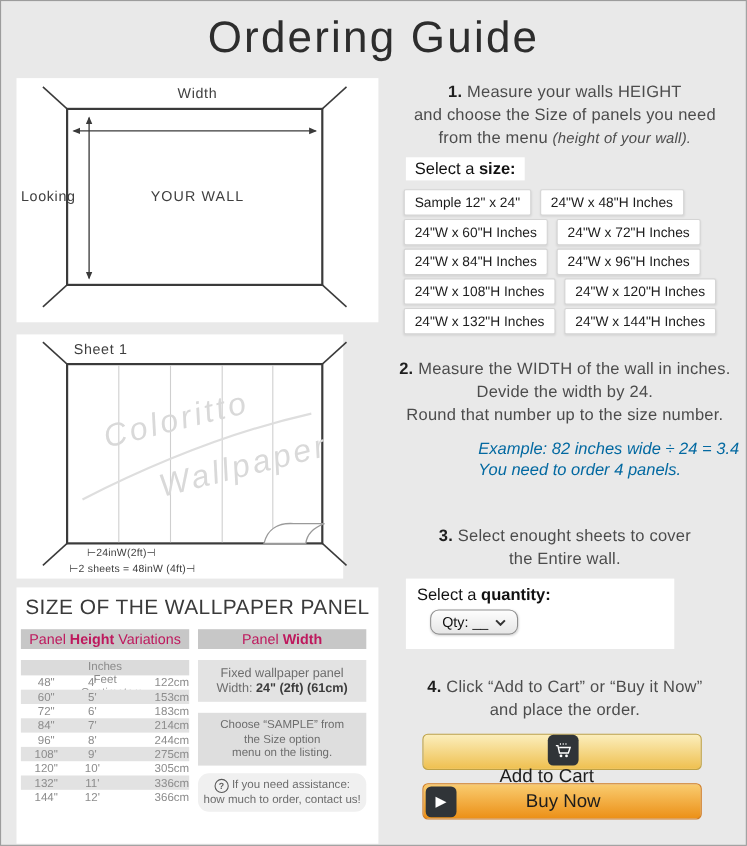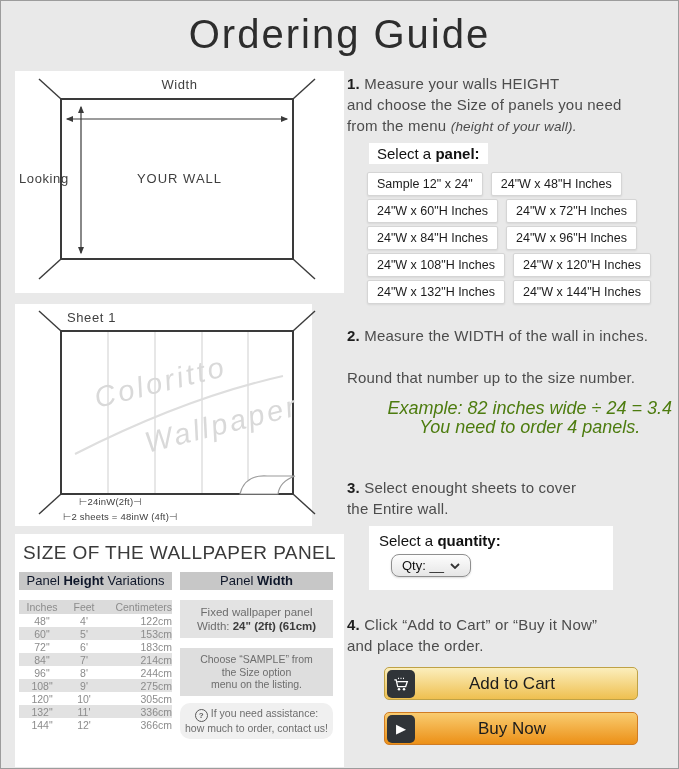--- a/index.html
+++ b/index.html
@@ -16,65 +16,65 @@
   #panel-sheets{left:14px;top:303px;width:297px;height:222px;}
   #panel-table{left:14px;top:533px;width:329px;height:233px;}
   .dlabel{position:absolute;font-size:13px;color:#3f3f3f;font-weight:300;letter-spacing:.6px;}
   .wm{position:absolute;font-style:italic;font-size:29px;color:#d9d9d9;letter-spacing:3px;
       transform:rotate(-14deg);white-space:nowrap;}
   .measure{position:absolute;font-size:9.5px;color:#3f3f3f;letter-spacing:.2px;}
   
   #tbl-title{left:0;top:8px;width:100%;text-align:center;font-size:19px;font-weight:300;
              color:#3a3a3a;letter-spacing:.4px;}
   .tbl-head{position:absolute;top:38px;height:18px;line-height:18px;background:#c7c7c7;
-            text-align:center;font-size:13px;color:#0f172a;}
+            text-align:center;font-size:13px;color:#be185d;}
   #th-left{left:4px;width:153px;}
   #th-right{left:165px;width:153px;}
   .subhead{position:absolute;left:4px;top:66px;width:153px;height:14px;background:#dbdbdb;
-           display:flex;font-size:10.5px;color:#8c8c8c;align-items:center;}
+           display:flex;font-size:10.5px;color:#8c8c8c;align-items:center;flex-direction:column;}
   .c1{width:46px;text-align:center;} .c2{width:38px;text-align:center;} .c3{width:69px;text-align:right;}
   #trows{position:absolute;left:4px;top:80px;width:153px;}
   .trow{display:flex;height:13px;align-items:center;font-size:10.5px;color:#8c8c8c;}
   .trow:nth-child(even){background:#e2e2e2;}
   .infocol{position:absolute;left:165px;top:66px;width:153px;}
   .infobox{text-align:center;font-weight:300;color:#6d6d6d;}
   #box-width{background:#e3e3e3;padding:5px 2px;font-size:11.5px;line-height:14px;}
   #box-width b{color:#3c3c3c;font-weight:bold;}
   #box-sample{background:#dedede;margin-top:10px;padding:5px 2px;font-size:10.5px;line-height:12.5px;}
   #box-sample .bt{font-size:12.5px;color:#5d5d5d;margin-bottom:2px;}
   #box-assist{background:#f0f0f0;margin-top:7px;padding:4px 1px;font-size:10.5px;line-height:12.5px;border-radius:10px;}
   .qmark{display:inline-flex;width:11px;height:11px;border-radius:50%;border:1px solid #5a5a5a;
          color:#5a5a5a;font-size:8px;font-weight:bold;align-items:center;justify-content:center;
          vertical-align:-1px;margin-right:3px;}
   
   #rc{left:346px;top:70px;width:333px;height:699px;}
   .step{position:absolute;left:0;width:333px;font-size:15px;line-height:21px;font-weight:300;
-        color:#4c4c4c;letter-spacing:.2px;}
+        color:#4c4c4c;letter-spacing:.2px;text-align:center;}
   .step b{color:#1e1e1e;font-weight:bold;}
   .note{font-style:italic;font-size:13.5px;}
   #step1{top:2px;} #step2{top:254px;} #step3{top:406px;} #step4{top:543px;}
-  #example{position:absolute;top:328px;right:8px;text-align:center;font-style:italic;
-           font-size:18px;line-height:19px;color:#4d7c0f;font-weight:300;}
+  #example{position:absolute;top:328px;right:8px;text-align:left;font-style:italic;
+           font-size:15px;line-height:19px;color:#0369a1;font-weight:300;}
   .amz-label{background:#fff;padding:2px 8px;font-size:15px;color:#111;}
   .amz-label b{font-weight:bold;}
   #size-label{position:absolute;top:72px;left:22px;}
   #size-grid{position:absolute;top:101px;left:20px;}
   .size-row{display:flex;gap:8px;margin-bottom:3px;}
   .size-btn{background:#fff;border:1px solid #d5d5d5;border-radius:2px;box-shadow:0 1px 2px rgba(0,0,0,.08);
             padding:4px 9px;font-size:12.5px;color:#1c1c1c;white-space:nowrap;cursor:pointer;}
   #qty-box{position:absolute;top:455px;left:22px;width:244px;height:64px;background:#fff;
            padding:6px 10px;box-sizing:border-box;}
   #qty-pill{display:inline-flex;align-items:center;gap:6px;margin:5px 0 0 12px;
             border:1px solid #8f8f8f;border-radius:8px;padding:3px 10px;
             background:linear-gradient(#fdfdfd,#e6e6e6);box-shadow:0 1px 2px rgba(0,0,0,.15);
             font-size:13px;color:#111;cursor:pointer;}
   
   .amz-btn{position:absolute;left:37px;width:254px;height:33px;border-radius:5px;
            display:flex;align-items:center;cursor:pointer;box-sizing:border-box;}
-  #btn-cart{top:596px;background:linear-gradient(#fbeebc,#efc050);border:1px solid #bfa246;}
+  #btn-cart{top:596px;background:linear-gradient(#fbeebc,#efc050);border:1px solid #bfa246;flex-direction:column;}
   #btn-buy{top:641px;background:linear-gradient(#f9cc70,#ec9017);border:1px solid #d07c24;}
   .icon-tile{width:28px;height:28px;margin-left:2px;border-radius:5px;background:#303438;
              display:flex;align-items:center;justify-content:center;flex:none;}
   .btn-label{flex:1;text-align:center;font-size:17px;color:#1c1c1c;margin-right:28px;}
   .play-glyph{color:#fff;font-size:13px;line-height:1;}
 </style>
 </head>
 <body>
 
 <div id="page">
@@ -200,21 +200,21 @@
   </div>
 
   <div class="abs" id="rc">
 
     <div class="step" id="step1">
       <b>1.</b><span> Measure your walls HEIGHT</span><br>
       <span>and choose the Size of panels you need</span><br>
       <span>from the menu </span><span class="note">(height of your wall).</span>
     </div>
 
-    <div class="amz-label" id="size-label"><span>Select a </span><b>panel:</b></div>
+    <div class="amz-label" id="size-label"><span>Select a </span><b>size:</b></div>
 
     <div id="size-grid">
       <div class="size-row">
         <span class="size-btn">Sample 12" x 24"</span>
         <span class="size-btn">24"W x 48"H Inches</span>
       </div>
       <div class="size-row">
         <span class="size-btn">24"W x 60"H Inches</span>
         <span class="size-btn">24"W x 72"H Inches</span>
       </div>
@@ -227,21 +227,21 @@
         <span class="size-btn">24"W x 120"H Inches</span>
       </div>
       <div class="size-row">
         <span class="size-btn">24"W x 132"H Inches</span>
         <span class="size-btn">24"W x 144"H Inches</span>
       </div>
     </div>
 
     <div class="step" id="step2">
       <b>2.</b><span> Measure the WIDTH of the wall in inches.</span><br>
-      <br>
+      <span>Devide the width by 24.</span><br>
       <span>Round that number up to the size number.</span>
     </div>
 
     <div id="example">
       <span>Example: 82 inches wide ÷ 24 = 3.4</span><br>
       <span>You need to order 4 panels.</span>
     </div>
 
     <div class="step" id="step3">
       <b>3.</b><span> Select enought sheets to cover</span><br>

